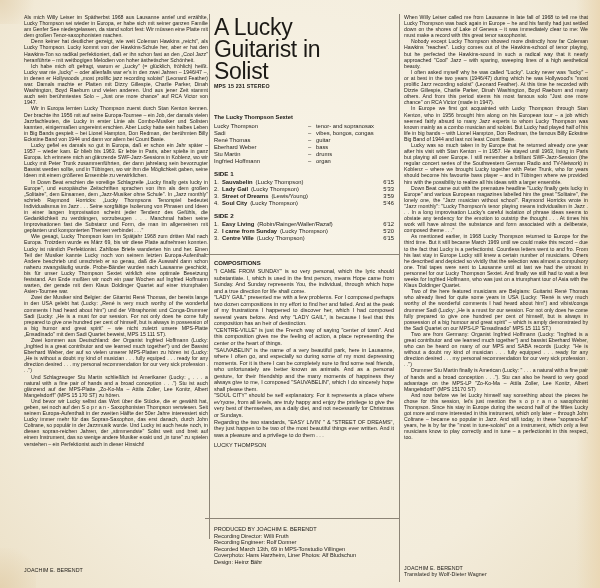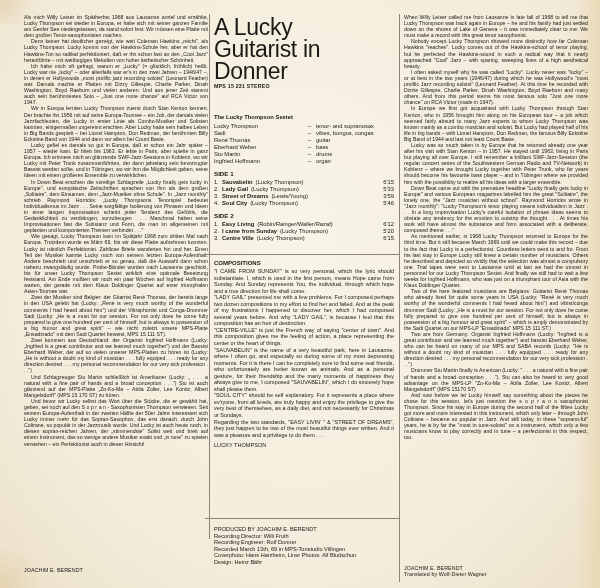--- a/index.html
+++ b/index.html
@@ -93,21 +93,21 @@
 
   <div class="vline" id="vline-left"></div>
   <div class="vline" id="vline-mid"></div>
   <div class="hline" id="hline-tl"></div>
   <div class="hline" id="hline-bl"></div>
 
   <div id="center">
     <div class="title">
       <div>A Lucky</div>
       <div>Guitarist in</div>
-      <div>Donner</div>
+      <div>Solist</div>
     </div>
     <div class="catno">MPS 15 231 STEREO</div>
   </div>
 
   <div class="section" id="personnel">
     <div class="band-name">The Lucky Thompson Sextet</div>
     <div class="musician">
       <span class="name">Lucky Thompson</span>
       <span class="dash">–</span>
       <span>tenor- and sopranosax</span>

